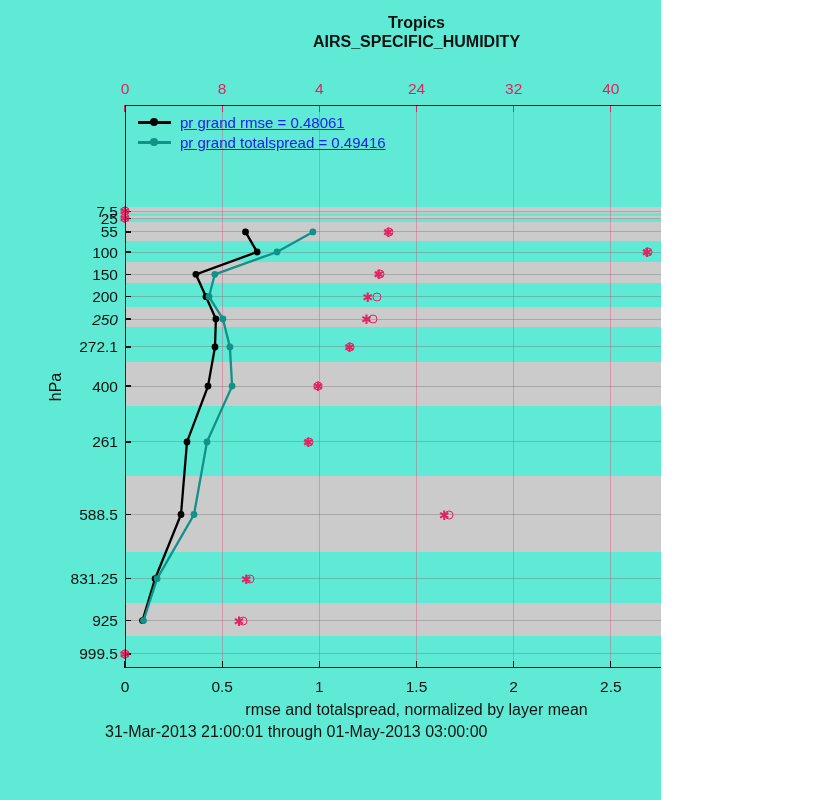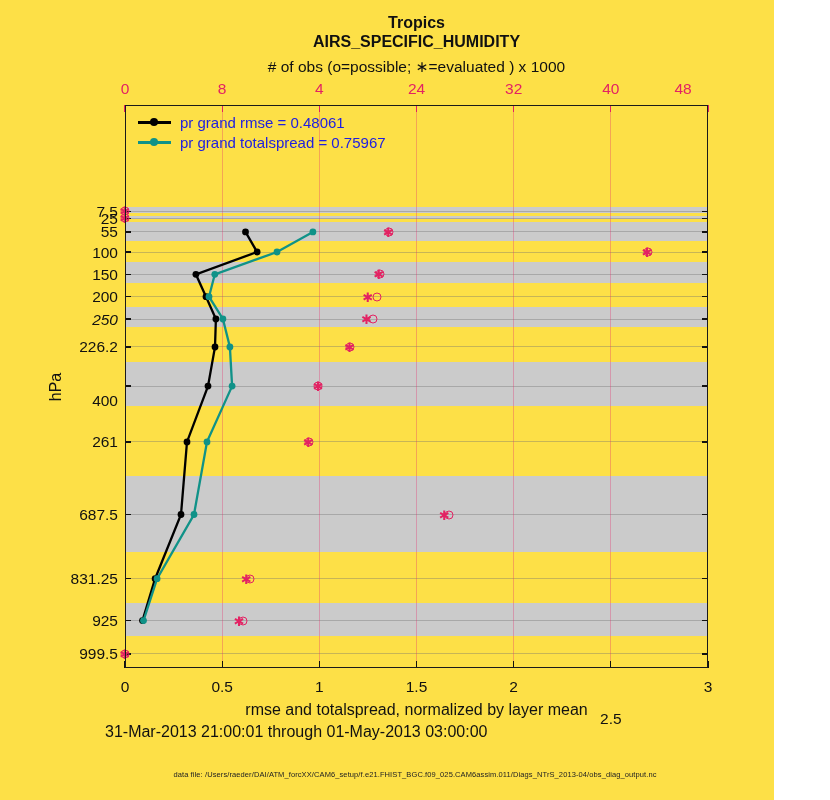--- a/index.html
+++ b/index.html
@@ -1,16 +1,16 @@
 <!DOCTYPE html>
 <html><head>
 <meta charset="utf-8">
 <style>
   html,body{margin:0;padding:0;background:#fff;}
-  #fig{position:relative;width:774px;height:800px;background:#fde047;overflow:hidden;
+  #fig{position:relative;width:661px;height:800px;background:#5eead4;overflow:hidden;
        font-family:"Liberation Sans","DejaVu Sans",sans-serif;color:#111;}
   .t1{position:absolute;left:125px;top:14px;width:583px;text-align:center;
       font-size:16px;font-weight:bold;}
   .t2{position:absolute;left:125px;top:33px;width:583px;text-align:center;
       font-size:16px;font-weight:bold;}
   .t3{position:absolute;left:125px;top:58px;width:583px;text-align:center;
       font-size:15.5px;}
   .ylabel{position:absolute;left:34px;top:378px;width:44px;text-align:center;
       font-size:16px;transform:rotate(-90deg);transform-origin:center;}
   #plot{position:absolute;left:125px;top:105px;width:583px;height:563px;overflow:visible;}
@@ -25,37 +25,36 @@
   .tick-r{position:absolute;right:0;width:6px;height:1.3px;background:#111;z-index:3;}
   #curves{position:absolute;left:0;top:0;z-index:2;overflow:visible;}
   .omark{position:absolute;width:7px;height:7px;border-radius:50%;
       border:1.7px solid;transform:translate(-50%,-50%);z-index:4;}
   .smark{position:absolute;font-size:13px;font-weight:bold;line-height:13px;
       transform:translate(-50%,-50%);z-index:4;}
   .legend{position:absolute;left:13px;top:7px;z-index:5;}
   .lrow{display:flex;align-items:center;height:20px;}
   .lsample{display:inline-block;position:relative;width:33px;height:3px;margin-right:9px;}
   .ldot{position:absolute;left:12px;top:-2.5px;width:8px;height:8px;border-radius:50%;background:inherit;}
-  .ltext{font-size:15px;}
+  .ltext{font-size:15px;text-decoration:underline;}
   .ytick-label{position:absolute;left:22px;width:96px;text-align:right;
       font-size:15.5px;line-height:17px;z-index:2;}
   .xtick-label{position:absolute;width:56px;text-align:center;font-size:15.5px;}
   .xtick-top{color:inherit;}
   .xlab1{position:absolute;left:105px;top:701px;width:623px;text-align:center;font-size:16px;}
   .xlab2{position:absolute;left:105px;top:723px;width:623px;text-align:left;font-size:16px;}
   .footer{position:absolute;left:0;top:770px;width:830px;text-align:center;
       font-size:7.5px;color:#222;letter-spacing:0.1px;}
 </style>
 </head>
 <body>
 
 <div id="fig">
   <div class="t1">Tropics</div>
   <div class="t2">AIRS_SPECIFIC_HUMIDITY</div>
-  <div class="t3"># of obs (o=possible; ∗=evaluated ) x 1000</div>
   <div class="ylabel">hPa</div>
 
   <div id="plot">
       <div class="band" style="top: 102.323px; height: 5.58532px;"></div>
       <div class="band" style="top: 110.813px; height: 3.12778px;"></div>
       <div class="band" style="top: 116.621px; height: 19.2135px;"></div>
       <div class="band" style="top: 156.836px; height: 21.0008px;"></div>
       <div class="band" style="top: 202.412px; height: 19.6603px;"></div>
       <div class="band" style="top: 257.371px; height: 43.7889px;"></div>
       <div class="band" style="top: 371.312px; height: 75.9603px;"></div>
@@ -179,50 +178,49 @@
         <div class="lrow">
           <div class="lsample" style="background: rgb(0, 0, 0);">
             <div class="ldot"></div>
           </div>
           <div class="ltext" style="color: rgb(32, 32, 224);">pr grand rmse = 0.48061</div>
         </div>
         <div class="lrow">
           <div class="lsample" style="background: rgb(16, 146, 136);">
             <div class="ldot"></div>
           </div>
-          <div class="ltext" style="color: rgb(32, 32, 224);">pr grand totalspread = 0.75967</div>
+          <div class="ltext" style="color: rgb(32, 32, 224);">pr grand totalspread = 0.49416</div>
         </div>
       </div>
     </div>
   <div class="boxborder"></div>
 
   <div class="xlab1">rmse and totalspread, normalized by layer mean</div>
   <div class="xlab2">31-Mar-2013 21:00:01 through 01-May-2013 03:00:00</div>
-  <div class="footer">data file: /Users/raeder/DAI/ATM_forcXX/CAM6_setup/f.e21.FHIST_BGC.f09_025.CAM6assim.011/Diags_NTrS_2013-04/obs_diag_output.nc</div>
 <div class="ytick-label" style="top: 202.621px;">7.5</div>
     <div class="ytick-label" style="top: 209.994px;">25</div>
     <div class="ytick-label" style="top: 223.398px;">55</div>
     <div class="ytick-label" style="top: 243.506px;">100</div>
     <div class="ytick-label" style="top: 265.847px;">150</div>
     <div class="ytick-label" style="top: 288.188px;">200</div>
     <div class="ytick-label" style="top: 310.529px; font-style: italic;">250</div>
-    <div class="ytick-label" style="top: 338.456px;">226.2</div>
-    <div class="ytick-label" style="top: 377.553px; margin-top: 14px;">400</div>
+    <div class="ytick-label" style="top: 338.456px;">272.1</div>
+    <div class="ytick-label" style="top: 377.553px;">400</div>
     <div class="ytick-label" style="top: 433.406px;">261</div>
-    <div class="ytick-label" style="top: 506.015px;">687.5</div>
+    <div class="ytick-label" style="top: 506.015px;">588.5</div>
     <div class="ytick-label" style="top: 570.247px;">831.25</div>
     <div class="ytick-label" style="top: 612.137px;">925</div>
     <div class="ytick-label" style="top: 645.425px;">999.5</div>
     <div class="xtick-label xtick-top" style="left: 97px; top: 80px; color: rgb(227, 34, 99);">0</div>
     <div class="xtick-label xtick-top" style="left: 194.167px; top: 80px; color: rgb(227, 34, 99);">8</div>
     <div class="xtick-label xtick-top" style="left: 291.333px; top: 80px; color: rgb(227, 34, 99);">4</div>
     <div class="xtick-label xtick-top" style="left: 388.5px; top: 80px; color: rgb(227, 34, 99);">24</div>
     <div class="xtick-label xtick-top" style="left: 485.667px; top: 80px; color: rgb(227, 34, 99);">32</div>
     <div class="xtick-label xtick-top" style="left: 582.833px; top: 80px; color: rgb(227, 34, 99);">40</div>
     <div class="xtick-label xtick-top" style="left: 655px; top: 80px; color: rgb(227, 34, 99);">48</div>
     <div class="xtick-label" style="left: 97px; top: 678px;">0</div>
     <div class="xtick-label" style="left: 194.167px; top: 678px;">0.5</div>
     <div class="xtick-label" style="left: 291.333px; top: 678px;">1</div>
     <div class="xtick-label" style="left: 388.5px; top: 678px;">1.5</div>
     <div class="xtick-label" style="left: 485.667px; top: 678px;">2</div>
-    <div class="xtick-label" style="left: 582.833px; top: 678px; margin-top: 32px;">2.5</div>
+    <div class="xtick-label" style="left: 582.833px; top: 678px;">2.5</div>
     <div class="xtick-label" style="left: 680px; top: 678px;">3</div>
   </div>
 
 </body></html>

